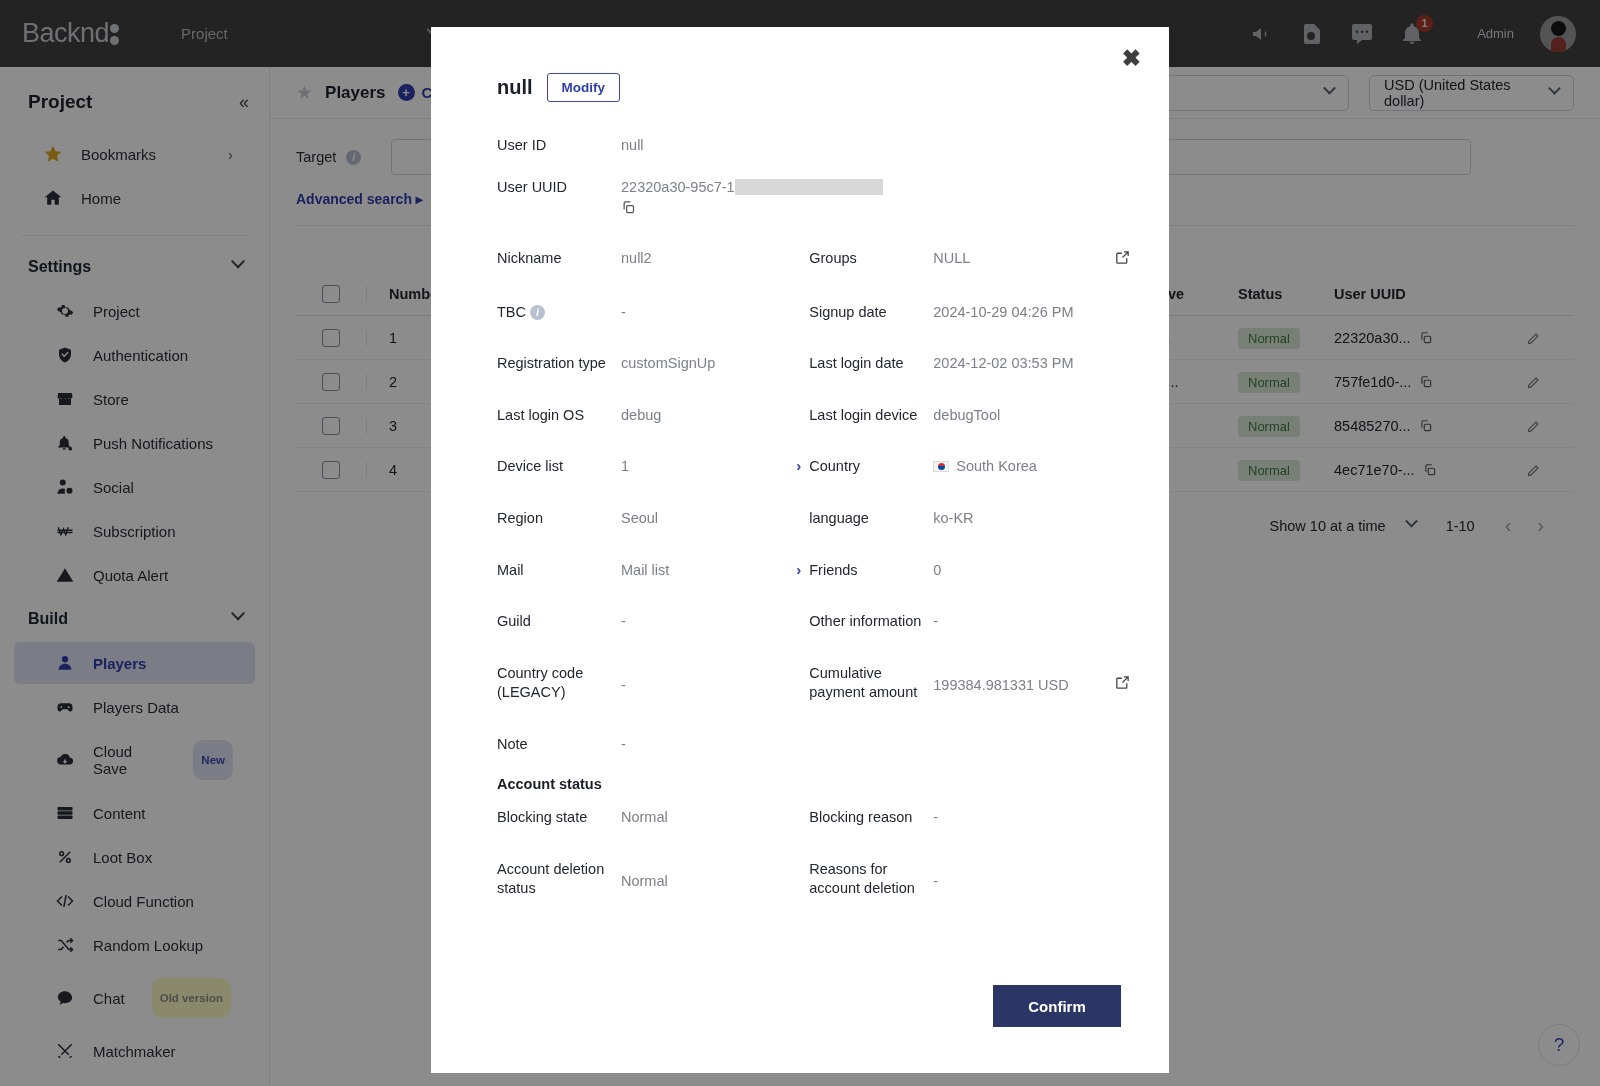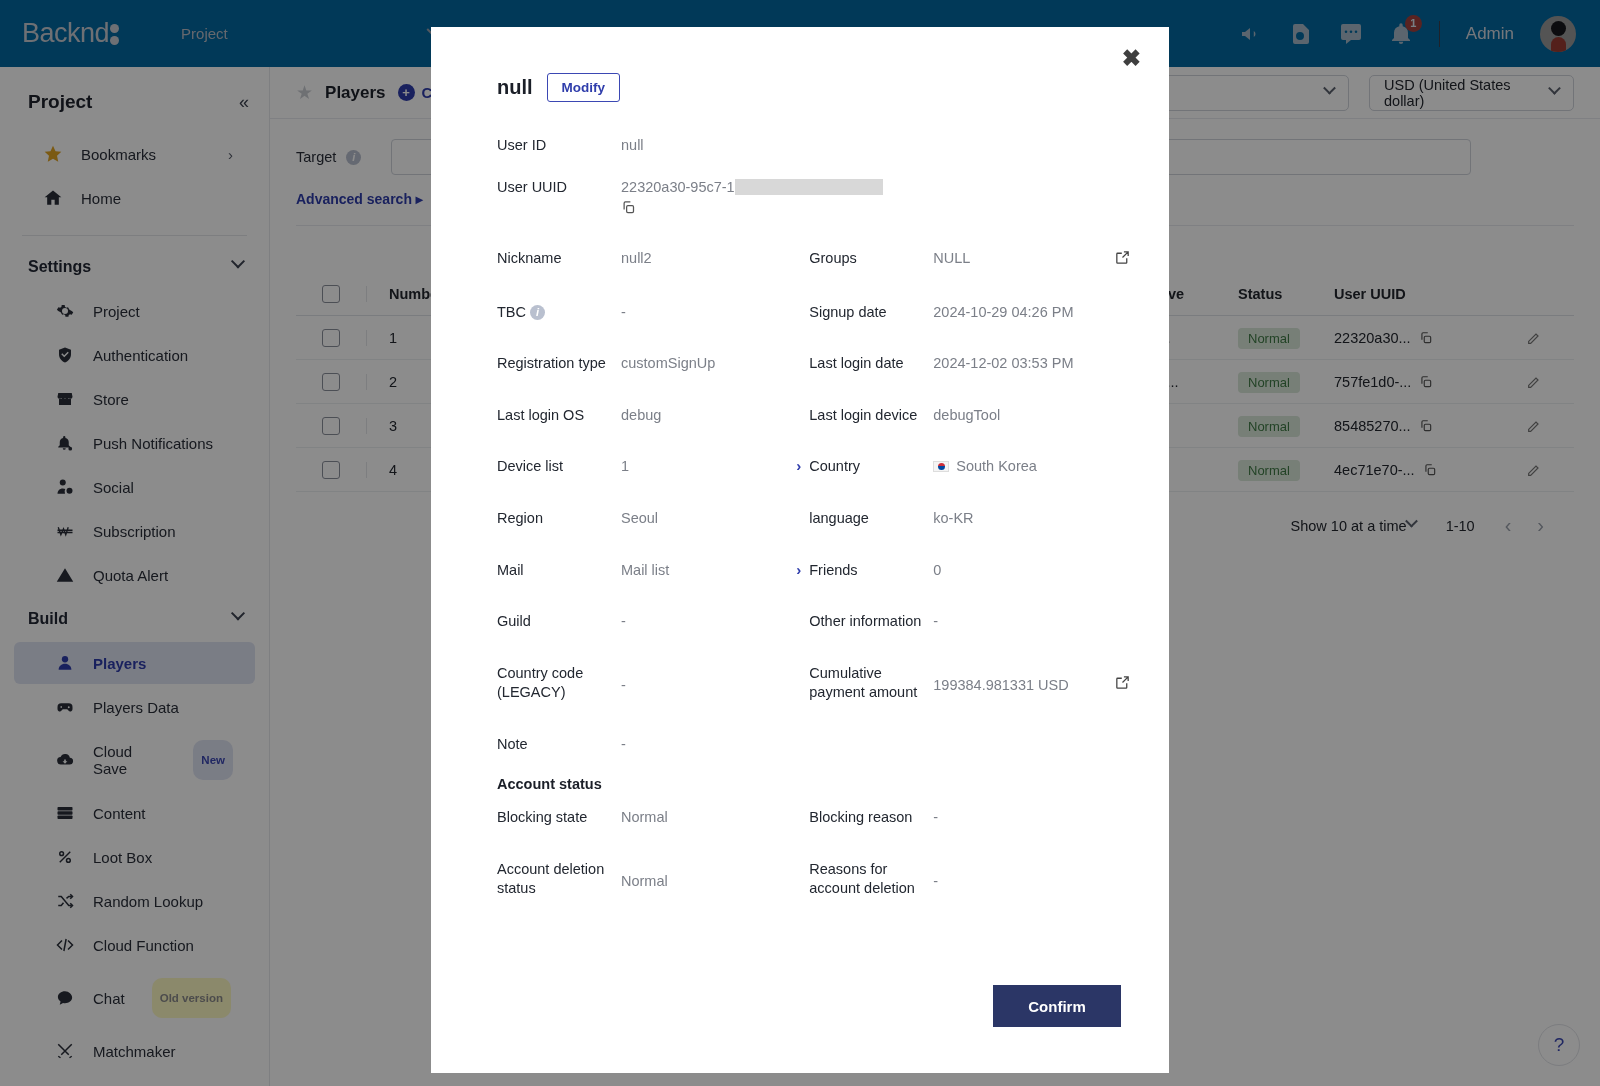--- a/index.html
+++ b/index.html
@@ -7,21 +7,21 @@
     width: 1600px; height: 1086px;
     font-family: "Liberation Sans", sans-serif;
     overflow: hidden;
     background: #ffffff;
   }
   #app { position: relative; width: 1600px; height: 1086px; }
 
   
   .topnav {
     position: absolute; top: 0; left: 0; width: 1600px; height: 67px;
-    background: #0369a1; display: flex; align-items: center;
+    background: #404040; display: flex; align-items: center;
     z-index: 5;
   }
   .brand {
     color: #c9ccd4; font-size: 27px; letter-spacing: -0.5px;
     margin-left: 22px; font-weight: 400; display:flex; align-items:center;
   }
   .brand-dots { display:inline-flex; flex-direction:column; gap:3px; margin-left:1px; margin-top:2px;}
   .brand-dots span { width:9px; height:9px; border-radius:50%; background:#c9ccd4; display:block;}
   .proj-select {
     margin-left: 62px; color: #b9bdc7; font-size: 15px;
@@ -34,21 +34,21 @@
     margin-left: auto; display: flex; align-items: center; gap: 26px;
     padding-right: 24px; color: #c3c7cf;
   }
   .tn-icon { width: 24px; height: 24px; position: relative; cursor: pointer; opacity:.85; }
   .tn-sep { width: 1px; height: 26px; background: #3a3f4d; }
   .badge {
     position: absolute; top: -7px; right: -9px; background: #c0392b; color: #fff;
     font-size: 11px; line-height: 17px; min-width: 17px; height: 17px;
     border-radius: 9px; text-align: center; font-weight: 600;
   }
-  .admin-label { color: #d6d9e0; font-size: 17px; text-align: center; }
+  .admin-label { color: #d6d9e0; font-size: 13px; text-align: center; }
   .avatar {
     width: 36px; height: 36px; border-radius: 50%; background: #9a9a9a;
     position: relative; overflow: hidden;
   }
   .avatar::before { content:''; position:absolute; width:15px; height:15px; border-radius:50%;
                     background:#17171c; left:11px; top:5px; }
   .avatar::after { content:''; position:absolute; width:15px; height:18px; border-radius:8px 8px 0 0;
                    background:#9a3b32; left:11px; top:21px; }
 
   
@@ -370,33 +370,33 @@
             <path d="M19 5L5 19"></path>
             <circle cx="7.5" cy="7.5" r="2.5"></circle>
             <circle cx="16.5" cy="16.5" r="2.5"></circle>
           </svg>
       </span>
       <span>Loot Box</span>
     </div>
     <div class="sb-row sb-sub">
       <span class="ico">
         <svg width="18" height="18" viewBox="0 0 24 24" fill="none" stroke="#2a2f3a" stroke-width="2">
+            <path d="M8 6L2 12l6 6M16 6l6 6-6 6M13.5 4l-3 16"></path>
+          </svg>
+      </span>
+      <span>Cloud Function</span>
+    </div>
+    <div class="sb-row sb-sub">
+      <span class="ico">
+        <svg width="18" height="18" viewBox="0 0 24 24" fill="none" stroke="#2a2f3a" stroke-width="2">
             <path d="M3 6h4l10 12h4M3 18h4l3-3.6M14 8.5L17 6h4"></path>
             <path d="M19 3l3 3-3 3M19 15l3 3-3 3"></path>
           </svg>
       </span>
       <span>Random Lookup</span>
-    </div>
-    <div class="sb-row sb-sub">
-      <span class="ico">
-        <svg width="18" height="18" viewBox="0 0 24 24" fill="none" stroke="#2a2f3a" stroke-width="2">
-            <path d="M8 6L2 12l6 6M16 6l6 6-6 6M13.5 4l-3 16"></path>
-          </svg>
-      </span>
-      <span>Cloud Function</span>
     </div>
     <div class="sb-row sb-sub">
       <span class="ico">
         <svg width="18" height="18" viewBox="0 0 24 24" fill="#2a2f3a">
             <path d="M12 3C6.8 3 2.5 6.4 2.5 10.6c0 2.4 1.4 4.5 3.6 5.9L5 21l4.4-2.3c.8.2 1.7.3 2.6.3 5.2 0 9.5-3.4 9.5-7.6S17.2 3 12 3z"></path>
           </svg>
       </span>
       <span>Chat</span>
       <span class="tag tag-old" style="margin-left:10px">Old version</span>
     </div>
@@ -554,21 +554,21 @@
             </span>
         </span>
         <span class="c-edit">
             <svg width="16" height="16" viewBox="0 0 24 24" fill="none" stroke="#777" stroke-width="1.8">
               <path d="M4 17l11-11 3 3L7 20H4z"></path>
             </svg>
           </span>
       </div>
 
       <div class="pager">
-        <span style="display:flex;align-items:center;gap:0;cursor:pointer">
+        <span style="display:flex;align-items:center;gap:21px;cursor:pointer">
           <span>Show 10 at a time</span>
           <span class="chev-d" style="border-color:#5b616d;width:9px;height:9px;"></span>
         </span>
         <span>1-10</span>
         <span style="display:flex;gap:26px">
           <span class="pg-arrow">‹</span>
           <span class="pg-arrow">›</span>
         </span>
       </div>
     </div>

